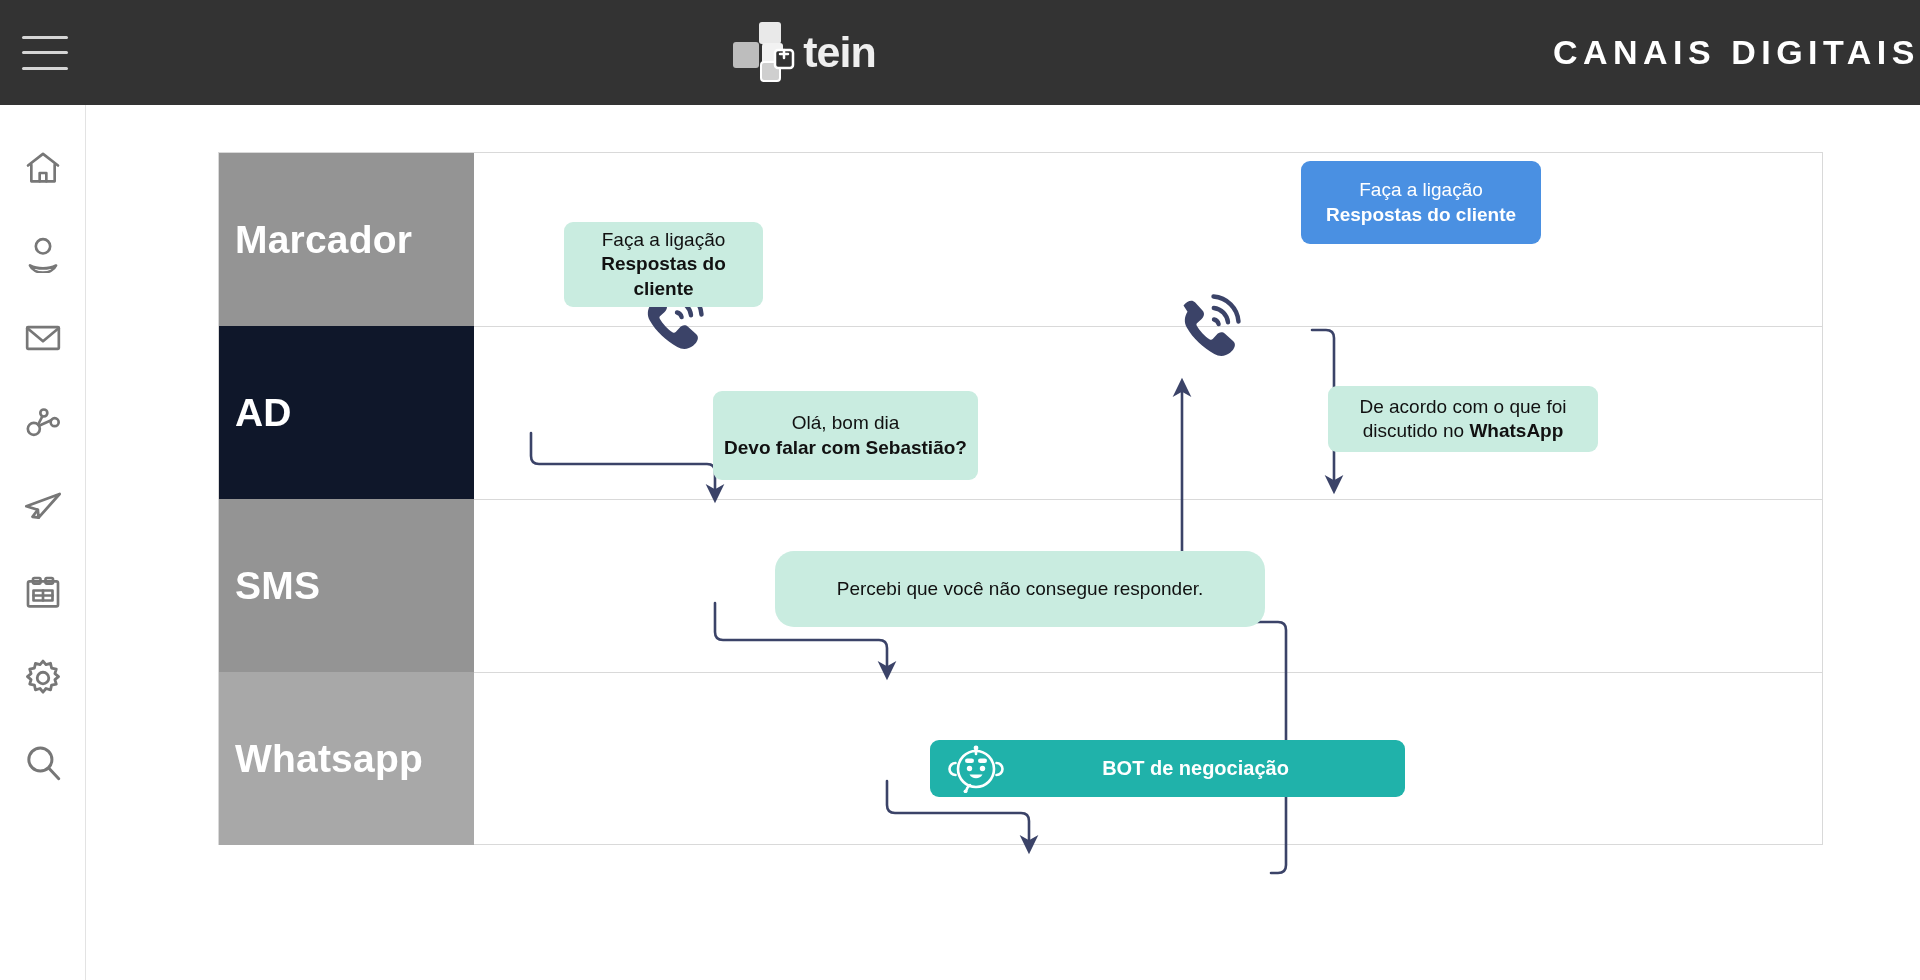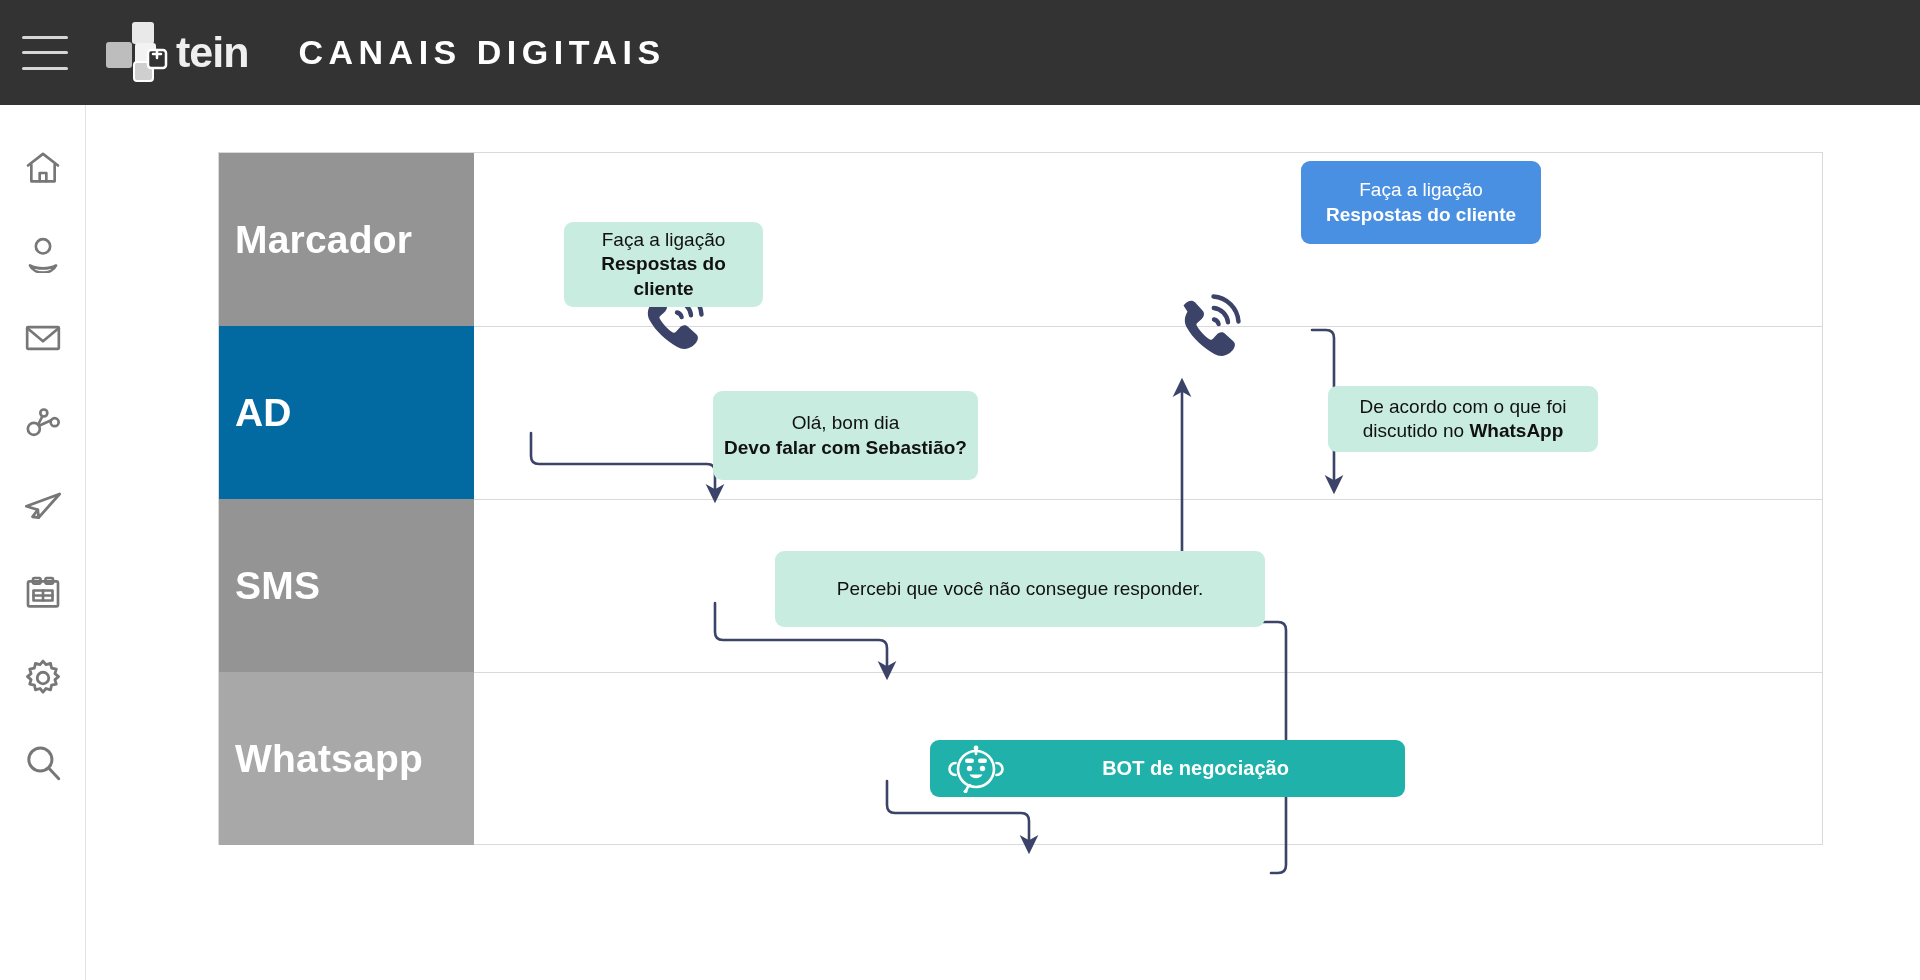--- a/index.html
+++ b/index.html
@@ -6,21 +6,21 @@
   html, body {
     width: 1920px; height: 980px;
     background: #ffffff;
     font-family: "Liberation Sans", sans-serif;
     overflow: hidden;
   }
 
   
   .topbar{
     position:absolute; left:0; top:0; width:1920px; height:105px;
-    background:#333333; display:flex; align-items:center;
+    background:#333333; display:flex; align-items:center;justify-content:space-between;
   }
   .hamburger{
     width:46px; height:34px; margin-left:22px; margin-right:34px;
     display:flex; flex-direction:column; justify-content:space-between;
     cursor:pointer;
   }
   .hamburger span{ display:block; height:3px; width:100%; background:#d6d6d6; border-radius:2px;}
 
   .brand{ display:flex; align-items:center; gap:6px; }
   .brand-mark{ width:72px; height:66px; position:relative; }
@@ -200,21 +200,21 @@
   <div class="matrix">
 
     <div class="row-line" style="top:173px;"></div>
     <div class="row-line" style="top:346px;"></div>
     <div class="row-line" style="top:519px;"></div>
 
     <div class="label-col">
       <div class="label-cell" style="top:0px;   height:173px; background:#949494;">
         <span>Marcador</span>
       </div>
-      <div class="label-cell" style="top:173px; height:173px; background:#0369a1;">
+      <div class="label-cell" style="top:173px; height:173px; background:#0f172a;">
         <span>AD</span>
       </div>
       <div class="label-cell" style="top:346px; height:173px; background:#949494;">
         <span>SMS</span>
       </div>
       <div class="label-cell" style="top:519px; height:173px; background:#a8a8a8;">
         <span>Whatsapp</span>
       </div>
     </div>
   </div>
@@ -276,21 +276,21 @@
     <span class="l2">Devo falar com Sebastião?</span>
   </div>
 
   <div class="node mint" style="left: 1242px; top: 281px; width: 270px; height: 66px; font-size: 19px; padding: 4px 12px;">
     <span class="l1">De acordo com o que foi</span>
     <span class="l2" style="font-weight:400;">
       <span>discutido no&nbsp;</span><b>WhatsApp</b>
     </span>
   </div>
 
-  <div class="node mint" style="left: 689px; top: 446px; width: 490px; height: 76px; font-size: 19px; padding: 4px 10px;">
+  <div class="node mint" style="left: 689px; top: 446px; width: 490px; height: 76px; font-size: 19px; padding: 4px 10px; border-radius: 19px;">
     <span class="l1">Percebi que você não consegue responder.</span>
   </div>
 
   <div class="node teal row" style="left: 844px; top: 635px; width: 475px; height: 57px; font-size: 20px; padding: 12px 18px;">
     <span style="flex:0 0 auto; display:flex; align-items:center;">
       <svg width="56" height="48" viewBox="0 0 56 48">
         <g fill="none" stroke="#ffffff" stroke-width="2.6" stroke-linecap="round">
           <path d="M28 4 v5"></path>
           <circle cx="28" cy="3" r="2.4" fill="#ffffff" stroke="none"></circle>
           <path d="M10 24 a18 18 0 0 1 36 0 a18 18 0 0 1 -36 0z"></path>

